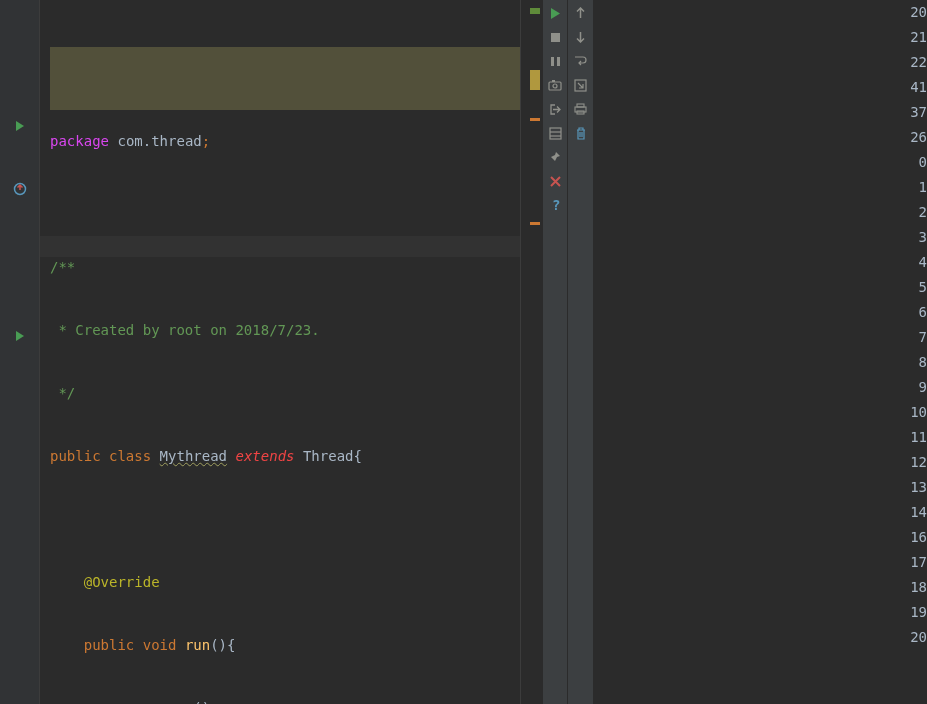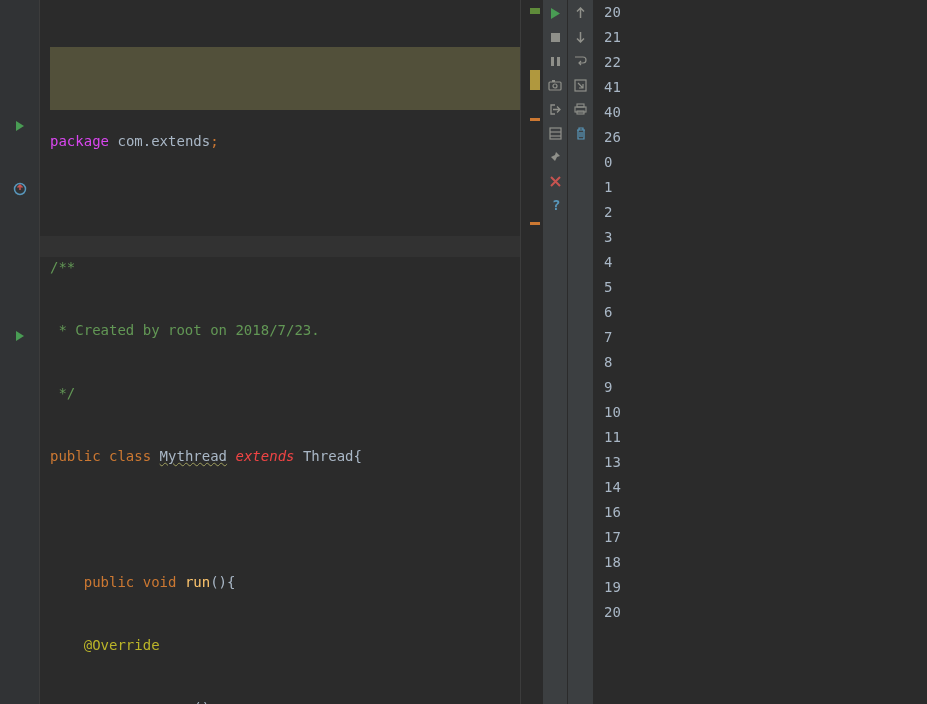--- a/index.html
+++ b/index.html
@@ -123,24 +123,25 @@
       flex-direction: column;
       padding: 4px 0;
       gap: 6px;
       border-right: 1px solid #2b2b2b;
       flex-shrink: 0;
     }
 
     .output {
       flex: 1;
       background: #2b2b2b;
-      padding: 0 10px;
+      padding: 0 0;
       line-height: 25px;
       font-size: 14px;
       color: #a9b7c6;
+      text-align: right;
     }
     .output-line { height: 25px; }
     .sep-gutter-row { position: absolute; left: 0; width: 40px; display:flex; justify-content:center; align-items:center; height:21px;}
   </style>
 </head>
 <body>
 
 <div class="gutter-left">
   <div style="height:110px"></div>
   <div class="sep-gutter-row" style="top:115px">
@@ -164,29 +165,29 @@
           <path d="M2 1 L10 6 L2 11 Z" fill="#499c54"></path>
         </svg>
     </div>
   </div>
 </div>
 
 <div class="editor">
   <div class="highlight-block" style="top:47px; height:63px;"></div>
   <div class="highlight-line" style="top:236px;"></div>
   <div class="code-content">
-    <div class="line"><span class="k-package">package</span> <span class="k-string-pkg">com.extends</span><span class="k-semi">;</span></div>
+    <div class="line"><span class="k-package">package</span> <span class="k-string-pkg">com.thread</span><span class="k-semi">;</span></div>
     <div class="line"></div>
     <div class="line"><span class="k-comment">/**</span></div>
     <div class="line"><span class="k-comment"> * Created by root on 2018/7/23.</span></div>
     <div class="line"><span class="k-comment"> */</span></div>
     <div class="line"><span class="k-keyword">public</span> <span class="k-keyword">class</span> <span class="k-classname">Mythread</span> <span class="k-extends">extends</span> <span class="k-thread">Thread</span><span class="k-punc">{</span></div>
     <div class="line"></div>
+    <div class="line">    <span class="k-annotation">@Override</span></div>
     <div class="line">    <span class="k-keyword">public</span> <span class="k-keyword">void</span> <span class="k-method">run</span><span class="k-punc">()</span><span class="k-punc">{</span></div>
-    <div class="line">    <span class="k-annotation">@Override</span></div>
     <div class="line">        <span class="k-super">super</span><span class="k-punc">.</span><span class="k-var">run()</span><span class="k-semi">;</span></div>
     
     
     
     
     
     
     
     
     
@@ -291,34 +292,35 @@
         <path d="M2 3 L10 3 M4 3 L4 1 L8 1 L8 3 M3 3 L3 12 L9 12 L9 3 M5 5 L5 10 M7 5 L7 10" fill="none" stroke="#5896ba" stroke-width="1.2"></path>
       </svg>
     </div>
 </div>
 
 <div class="output">
 <div class="output-line">20</div>
     <div class="output-line">21</div>
     <div class="output-line">22</div>
     <div class="output-line">41</div>
-    <div class="output-line">40</div>
+    <div class="output-line">37</div>
     <div class="output-line">26</div>
     <div class="output-line">0</div>
     <div class="output-line">1</div>
     <div class="output-line">2</div>
     <div class="output-line">3</div>
     <div class="output-line">4</div>
     <div class="output-line">5</div>
     <div class="output-line">6</div>
     <div class="output-line">7</div>
     <div class="output-line">8</div>
     <div class="output-line">9</div>
     <div class="output-line">10</div>
     <div class="output-line">11</div>
+    <div class="output-line">12</div>
     <div class="output-line">13</div>
     <div class="output-line">14</div>
     <div class="output-line">16</div>
     <div class="output-line">17</div>
     <div class="output-line">18</div>
     <div class="output-line">19</div>
     <div class="output-line">20</div>
   </div>
 
 </body></html>

